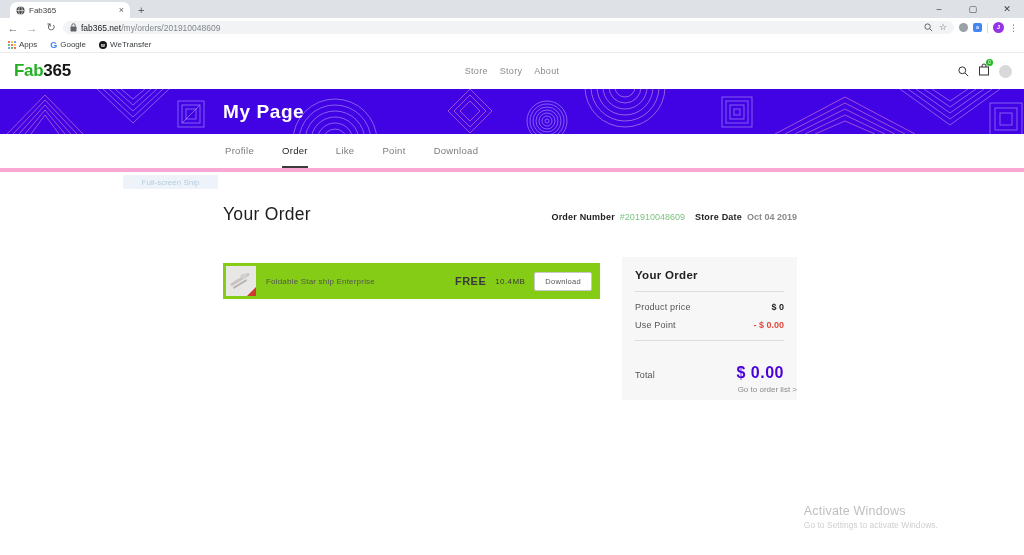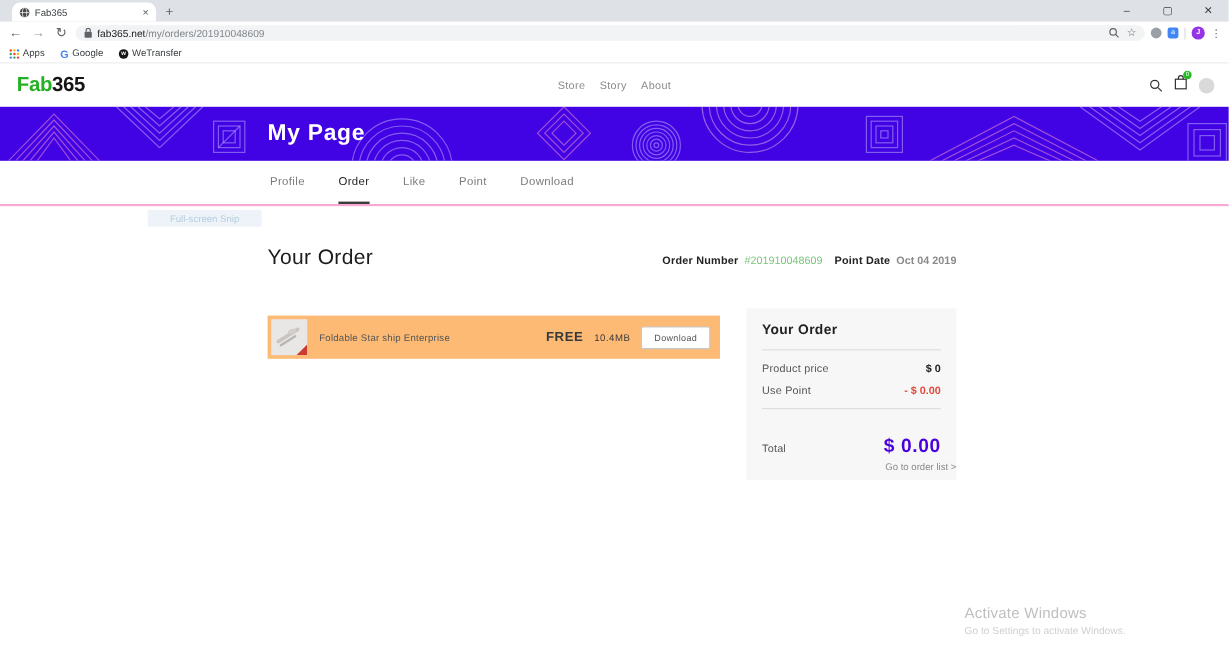--- a/index.html
+++ b/index.html
@@ -57,39 +57,39 @@
                 background:#21ba21; color:#fff; font-size:5px; text-align:center; line-height:7px; }
   .avatar-site { width:13px; height:13px; border-radius:50%; background:#d9d9d9; }
 
   
   .banner { height:45px; background:#4103e3; position:relative; overflow:hidden; }
   .banner-deco { position:absolute; inset:0; width:100%; height:100%; }
   .banner-title { position:absolute; left:223px; top:50%; transform:translateY(-50%);
                   color:#fff; font-size:19px; font-weight:bold; letter-spacing:.6px; }
 
   
-  .tabnav { height:38px; background:#fff; border-bottom:2px solid #f9a8d4; }
+  .tabnav { height:38px; background:#fff; border-bottom:4px solid #f9a8d4; }
   .tabnav-inner { height:100%; display:flex; gap:28px; padding-left:225px; }
   .ptab { height:100%; display:flex; align-items:center; font-size:9.5px; color:#7b7b7b;
           letter-spacing:.3px; border-bottom:2px solid transparent; }
   .ptab.active { color:#222; border-bottom-color:#3c3c3c; }
 
   
   .content { position:relative; height:382px; background:#fff; }
   .snip-tip { position:absolute; left:123px; top:3px; width:95px; height:14px; background:#eef3f9;
               color:#b5cede; font-size:8px; display:flex; align-items:center; justify-content:center;
               border-radius:1px; }
   .heading-row { position:absolute; left:223px; top:32px; width:574px; display:flex; align-items:baseline; }
   .page-h1 { font-size:17.5px; color:#1c1c1c; font-weight:500; letter-spacing:.3px; }
   .order-meta { margin-left:auto; display:flex; gap:10px; font-size:9px; align-items:baseline; }
   .meta-label { font-weight:bold; color:#222; letter-spacing:.2px; }
   .meta-num { color:#7cc47e; margin-left:5px; }
   .meta-date { color:#8a8a8a; margin-left:5px;font-weight:bold; }
 
-  .item-row { position:absolute; left:223px; top:91px; width:377px; height:36px; background:#fdba74;
+  .item-row { position:absolute; left:223px; top:91px; width:377px; height:36px; background:#84cc16;
               display:flex; align-items:center; padding:0 8px 0 3px; }
   .thumb { width:30px; height:30px; background:#e9e7e5; position:relative; overflow:hidden; flex:0 0 auto; }
   .ship1 { position:absolute; width:22px; height:3px; background:#c8c4c1; border-radius:2px;
            top:12px; left:3px; transform:rotate(-32deg); }
   .ship2 { position:absolute; width:16px; height:2px; background:#b9b5b2; border-radius:2px;
            top:17px; left:6px; transform:rotate(-32deg); }
   .ship3 { position:absolute; width:7px; height:4px; background:#d2cfcc; border-radius:50%;
            top:8px; left:14px; transform:rotate(-20deg); }
   .thumb-corner { position:absolute; right:0; bottom:0; width:0; height:0;
                   border-left:9px solid transparent; border-bottom:9px solid #cf3a30; }
@@ -285,21 +285,21 @@
   </div>
 </div>
 
 <div class="content">
   <div class="snip-tip">Full-screen Snip</div>
 
   <div class="heading-row">
     <span class="page-h1">Your Order</span>
     <span class="order-meta">
       <span><span class="meta-label">Order Number</span><span class="meta-num">#201910048609</span></span>
-      <span><span class="meta-label">Point Date</span><span class="meta-date">Oct 04 2019</span></span>
+      <span><span class="meta-label">Store Date</span><span class="meta-date">Oct 04 2019</span></span>
     </span>
   </div>
 
   <div class="item-row">
     <div class="thumb">
       <div class="ship1"></div>
         <div class="ship2"></div>
         <div class="ship3"></div>
       <div class="thumb-corner"></div>
     </div>

